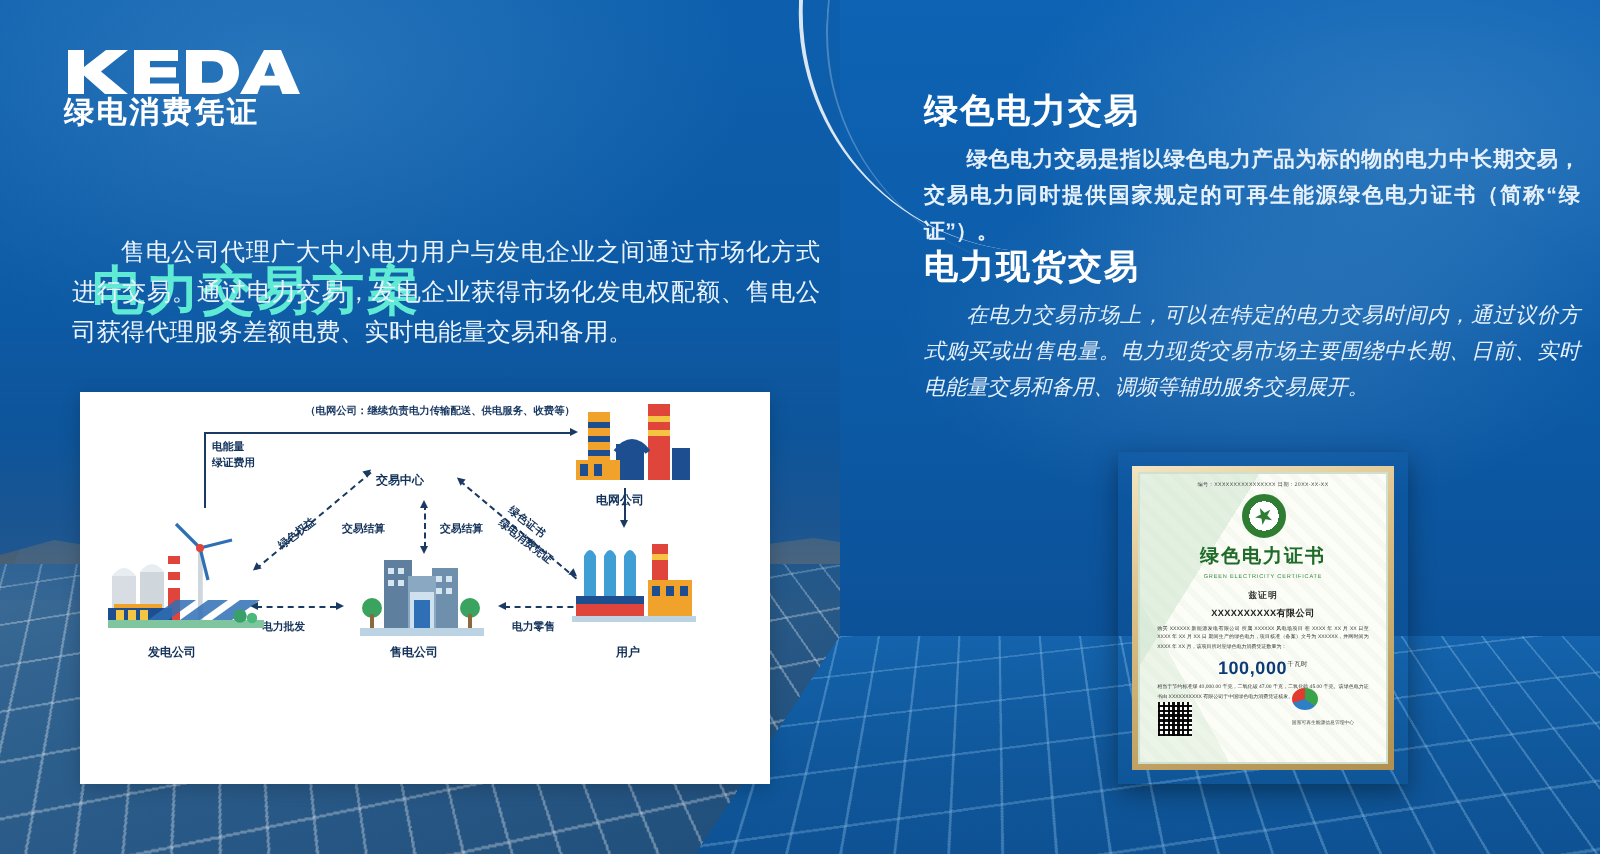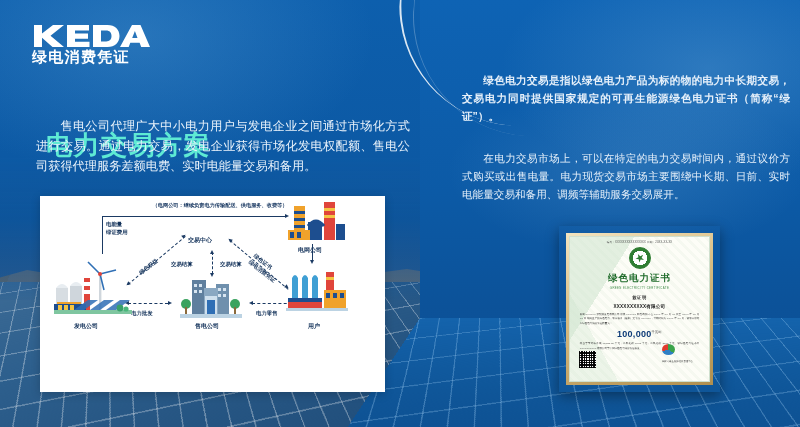--- a/index.html
+++ b/index.html
@@ -121,21 +121,21 @@
 
   
   .ill{ position:absolute; }
 
   
   .r-h2{ position:absolute; color:#fff; font-size:17px; font-weight:bold; letter-spacing:1px; }
   .r-p{ position:absolute; color:#e6f0fa; font-size:10.6px; line-height:1.68; text-indent:2em; text-align:justify; }
 
   
   .cert-frame{
-    position:absolute; left:559px; top:226px; width:161px; height:166px;
+    position:absolute; left:559px; top:226px; width:145px; height:166px;
     background:linear-gradient(135deg,#6d4a24 0%, #a9813f 14%, #e5cc93 30%, #c9aköz 0%,#c9a55f 46%, #8a6230 66%, #cbab६d 0%, #caa964 82%, #6e4b26 100%);
     padding:7px; box-shadow:0 4px 12px rgba(0,0,0,.38);
   }
   .cert-frame-in{
     width:100%; height:100%;
     background:linear-gradient(160deg,#f3e4c0,#d9bd83 40%,#b08f4f 100%);
     padding:3px;
   }
   .cert{
     width:100%; height:100%; background:#fdfdf7;
@@ -347,23 +347,25 @@
             <rect x="47" y="27" width="4" height="5"></rect>
             <rect x="54" y="27" width="4" height="5"></rect>
         </g>
         <rect x="0" y="42" width="62" height="3" fill="#bcd3e3"></rect>
       </svg>
       <div class="d-node" style="left:268px; top:126px;">用户</div>
     </div>
 
   </div>
 
+  <div class="r-h2" style="left:462px; top:44px;">绿色电力交易</div>
   <div class="r-p" style="left:462px; top:72px; width:328px;font-weight:bold;">绿色电力交易是指以绿色电力产品为标的物的电力中长期交易，交易电力同时提供国家规定的可再生能源绿色电力证书（简称“绿证”）。</div>
 
-  <div class="r-p" style="left:462px; top:150px; width:328px;">在电力交易市场上，可以在特定的电力交易时间内，通过议价方式购买或出售电量。电力现货交易市场主要围绕中长期、日前、实时电能量交易和备用、调频等辅助服务交易展开。</div>
+  <div class="r-h2" style="left:462px; top:122px;">电力现货交易</div>
+  <div class="r-p" style="left:462px; top:150px; width:328px;font-style:italic;">在电力交易市场上，可以在特定的电力交易时间内，通过议价方式购买或出售电量。电力现货交易市场主要围绕中长期、日前、实时电能量交易和备用、调频等辅助服务交易展开。</div>
 
   <div class="cert-frame">
     <div class="cert-frame-in">
       <div class="cert">
         <div class="cert-topline">编号：XXXXXXXXXXXXXXXX    日期：20XX-XX-XX</div>
         <div class="cert-seal"></div>
         <div class="cert-title">绿色电力证书</div>
         <div class="cert-title-en">GREEN ELECTRICITY CERTIFICATE</div>
         <div class="cert-sub">兹证明</div>
         <div class="cert-company">XXXXXXXXXX有限公司</div>

